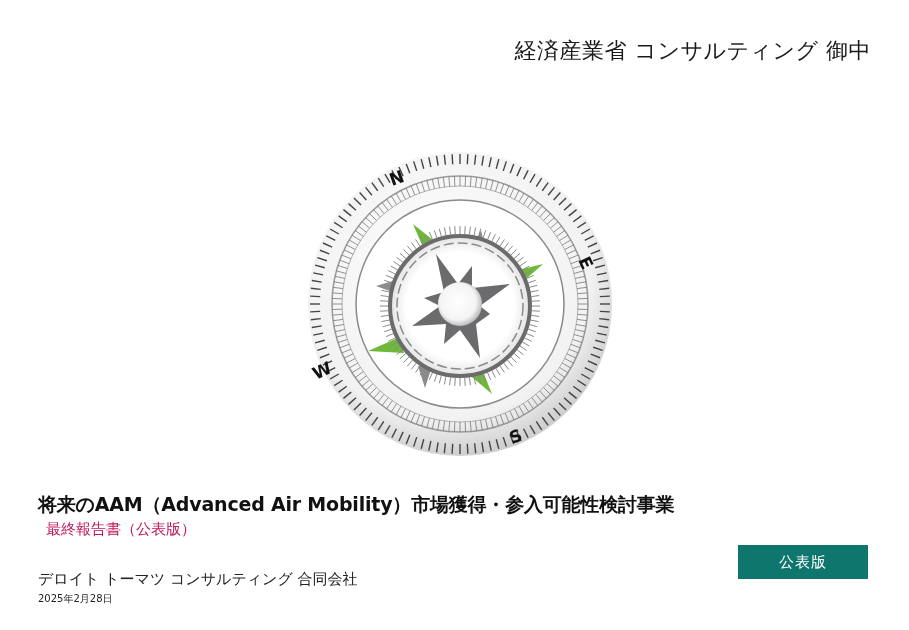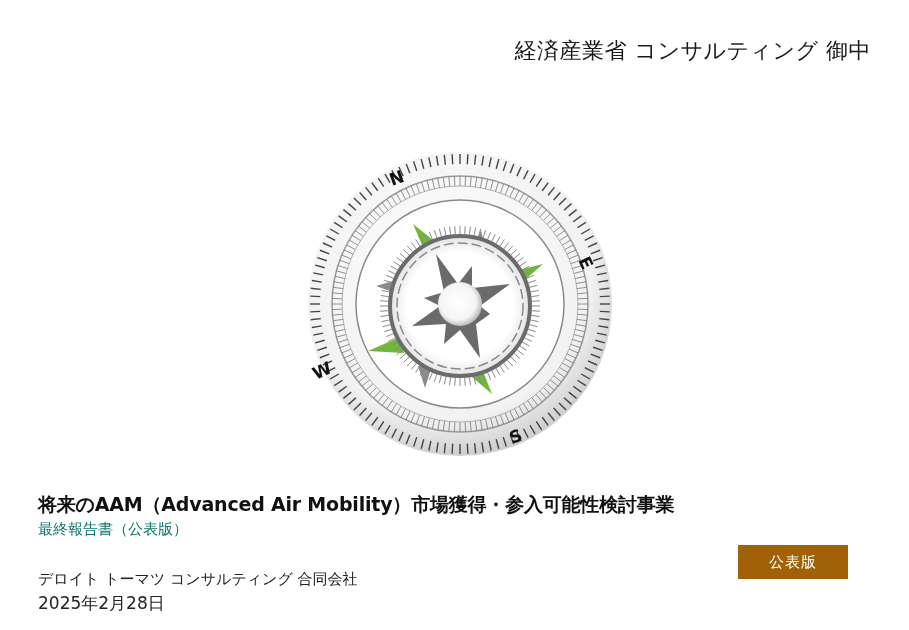--- a/index.html
+++ b/index.html
@@ -37,50 +37,50 @@
       left: 38px;
       top: 492px;
       font-size: 19px;
       font-weight: bold;
       white-space: nowrap;
       color: #111111;
       letter-spacing: -0.2px;
     }
     .subtitle {
       position: absolute;
-      left: 38px;
+      left: 46px;
       top: 520px;
       font-size: 15px;
       white-space: nowrap;
-      color: #0f766e;
+      color: #be185d;
     }
     .company {
       position: absolute;
       left: 38px;
       top: 570px;
       font-size: 15px;
       white-space: nowrap;
       color: #222222;
       text-align: center;
     }
     .date {
       position: absolute;
       left: 38px;
       top: 592px;
-      font-size: 17px;
+      font-size: 10px;
       white-space: nowrap;
       color: #222222;
     }
     .badge {
       position: absolute;
       left: 738px;
       top: 545px;
-      width: 110px;
+      width: 130px;
       height: 34px;
-      background: #a16207;
+      background: #0f766e;
       color: #ffffff;
       font-size: 15px;
       display: flex;
       align-items: center;
       justify-content: center;
       letter-spacing: 1px;
     }
   </style>
 </head>
 <body>

